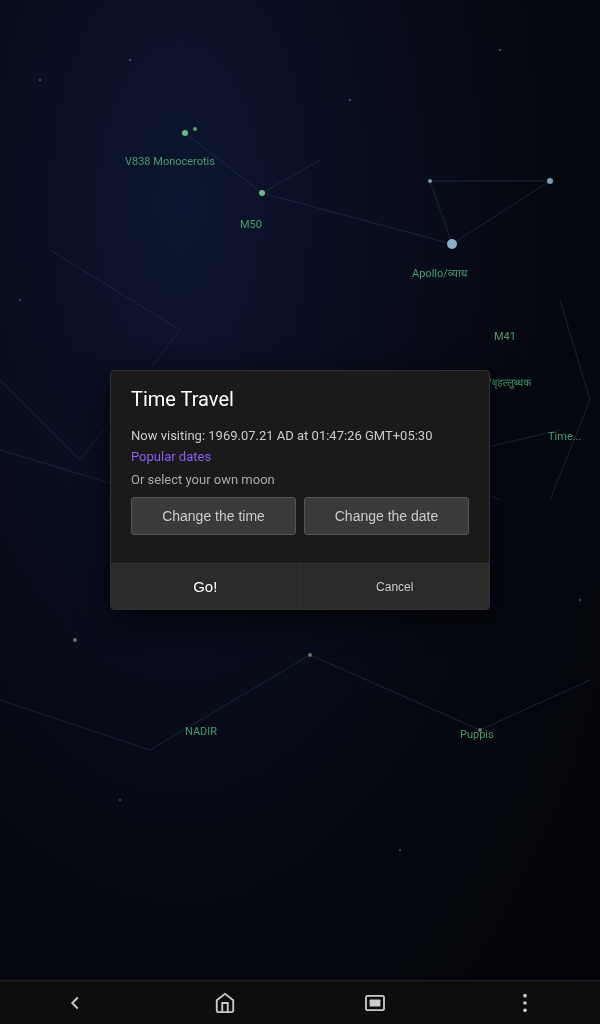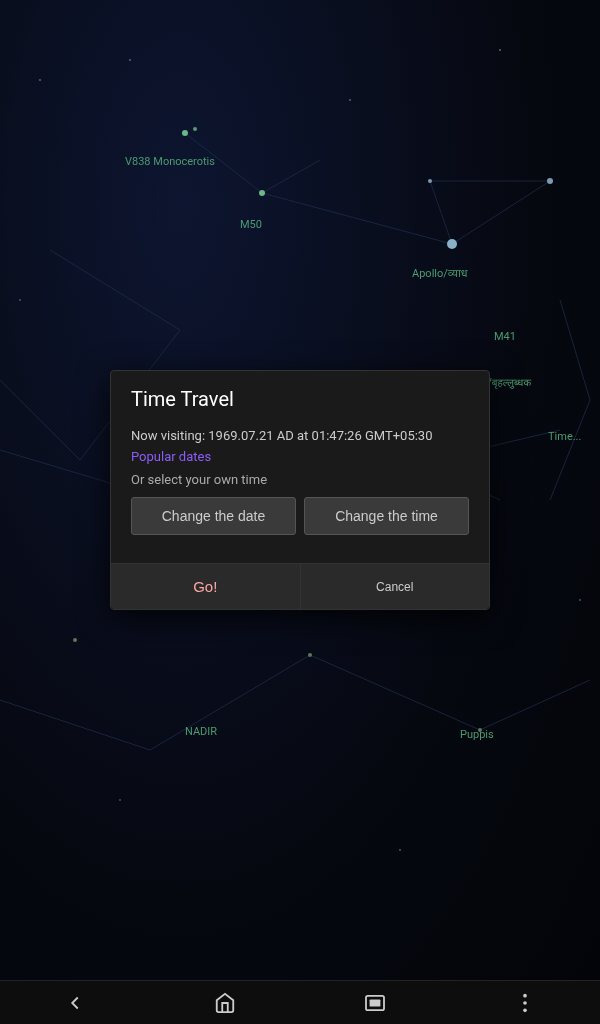--- a/index.html
+++ b/index.html
@@ -142,21 +142,21 @@
       display: flex;
       border-top: 1px solid #333;
       padding: 0;
     }
 
     .btn-go {
       flex: 1;
       background: #2a2a2a;
       border: none;
       border-right: 1px solid #333;
-      color: #fca5a5;
+      color: #ffffff;
       font-size: 15px;
       padding: 14px 8px;
       cursor: pointer;
       border-radius: 0 0 0 4px;
     }
 
     .btn-cancel {
       flex: 1;
       background: #2a2a2a;
       border: none;
@@ -256,24 +256,24 @@
 <div class="star-label" style="left:548px; top:430px;">Time...</div>
 <div class="star-label" style="left:185px; top:725px;">NADIR</div>
 <div class="star-label" style="left:460px; top:728px;">Puppis</div>
 
 <div class="dialog-overlay">
   <div class="dialog">
     <div class="dialog-title">Time Travel</div>
     <div class="dialog-body">
       <div class="now-visiting">Now visiting: 1969.07.21 AD at 01:47:26 GMT+05:30</div>
       <div class="popular-dates-label">Popular dates</div>
-      <div class="or-select-label">Or select your own time</div>
+      <div class="or-select-label">Or select your own moon</div>
       <div class="date-time-buttons">
+        <button class="btn-date-time">Change the time</button>
         <button class="btn-date-time">Change the date</button>
-        <button class="btn-date-time">Change the time</button>
       </div>
     </div>
     <div class="dialog-footer">
       <button class="btn-go">Go!</button>
       <button class="btn-cancel">Cancel</button>
     </div>
   </div>
 </div>
 
 <div class="nav-bar">

